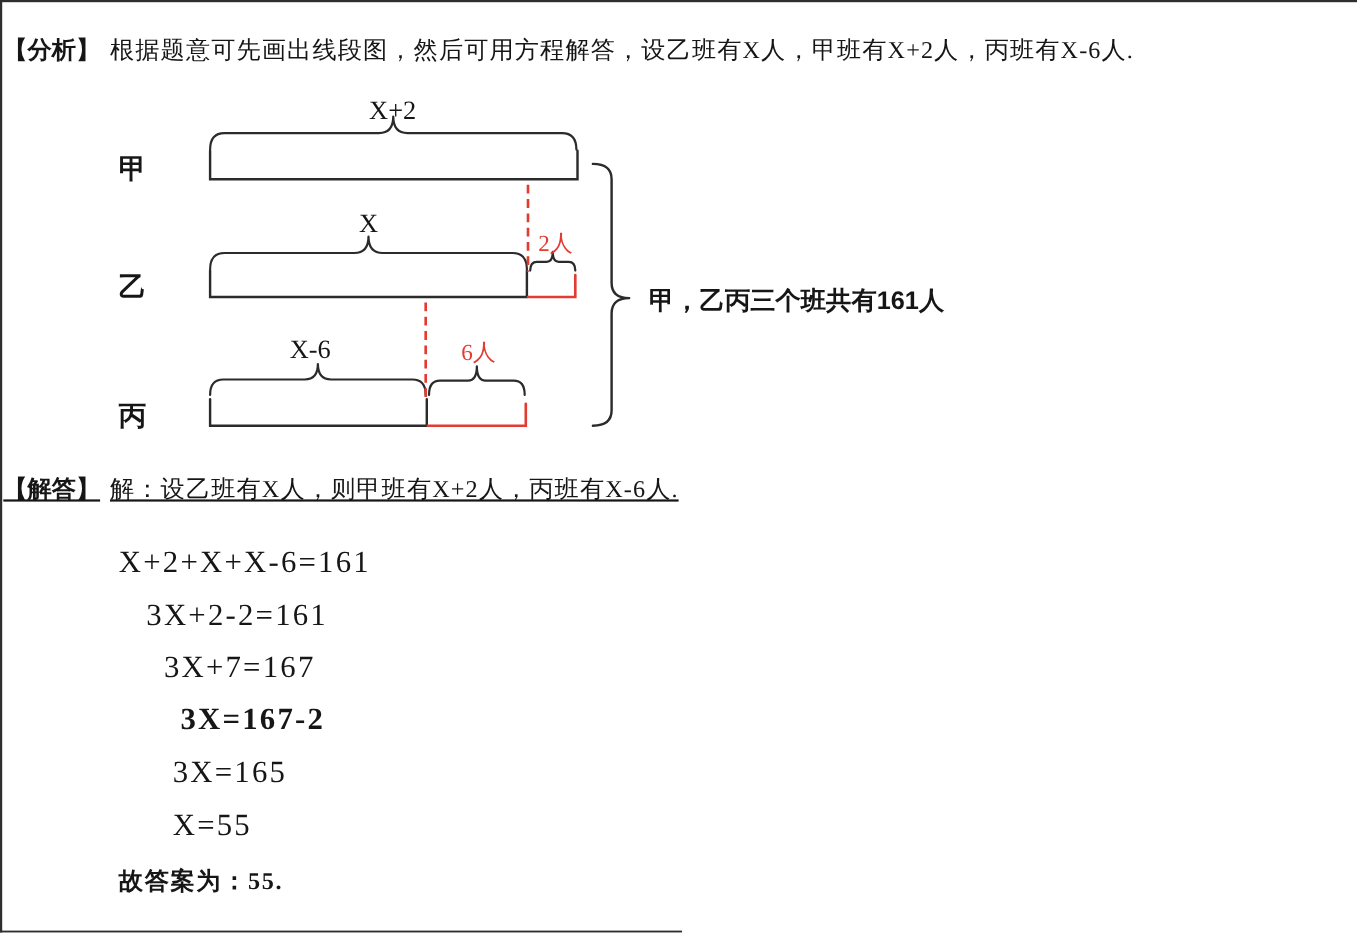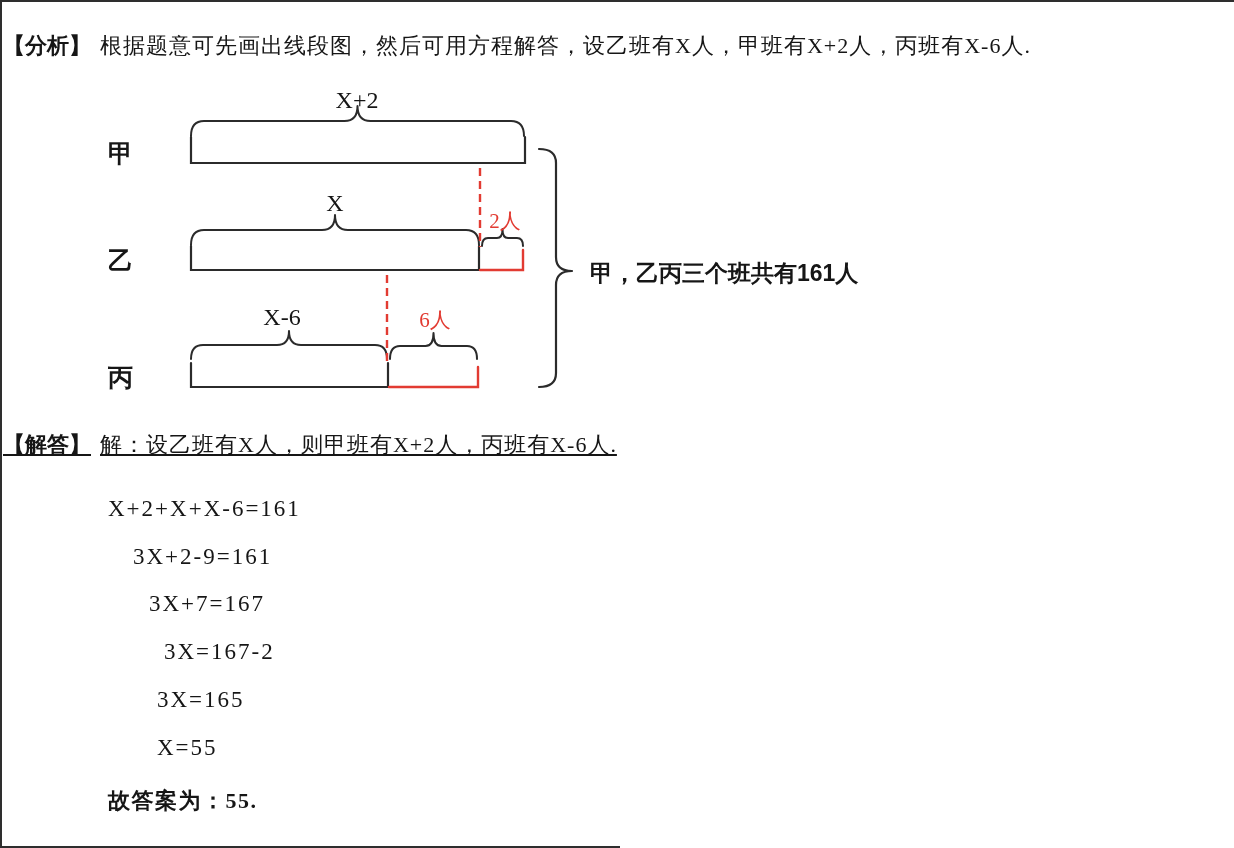--- a/index.html
+++ b/index.html
@@ -7,25 +7,25 @@
     position:relative;width:1234px;height:848px;background:#ffffff;
     font-family:"Liberation Serif","DejaVu Serif",serif;color:#161616;overflow:hidden;
   }
   .border-top{position:absolute;top:0;left:0;width:1234px;height:2px;background:#2e2e2e;}
   .border-left{position:absolute;top:0;left:0;width:2px;height:848px;background:#2e2e2e;}
   .border-bottom{position:absolute;top:846px;left:0;width:620px;height:2px;background:#2e2e2e;}
   .textline{position:absolute;white-space:nowrap;font-size:22px;letter-spacing:1px;}
   .t-analysis{top:31px;left:3px;}
   .t-answer{top:430px;left:3px;text-decoration:underline;}
   .bracket{font-weight:bold;letter-spacing:0;margin-right:9px;margin-top:32px;}
-  .eq{position:absolute;font-size:23px;letter-spacing:2px;white-space:nowrap;}
+  .eq{position:absolute;font-size:28px;letter-spacing:2px;white-space:nowrap;}
   .eq1{top:496px;left:108px;}
   .eq2{top:544px;left:133px;}
   .eq3{top:591px;left:149px;}
-  .eq4{top:639px;left:164px;}
+  .eq4{top:639px;left:164px;font-weight:bold;}
   .eq5{top:687px;left:157px;text-align:center;}
   .eq6{top:735px;left:157px;}
   .concl{position:absolute;top:786px;left:108px;font-size:22px;letter-spacing:1.5px;white-space:nowrap;font-weight:bold;}
   .diagram{position:absolute;top:0;left:0;}
   .blk{stroke:#2b2b2b;fill:none;stroke-width:2.2;stroke-linecap:round;}
   .brace{stroke:#2b2b2b;fill:none;stroke-width:2;stroke-linecap:round;stroke-linejoin:round;}
   .redline{stroke:#e23b32;fill:none;stroke-width:2.4;stroke-linecap:round;}
   .reddash{stroke:#e23b32;fill:none;stroke-width:2.4;stroke-dasharray:8 5;}
   text{fill:#161616;}
   .cjk{font-family:"Liberation Sans","DejaVu Sans",sans-serif;font-weight:600;}
@@ -72,20 +72,20 @@
 
     <path class="brace" style="stroke-width:2.2" d="M539,149 Q556,149 556,163 L556,257 Q556,271 572,271 Q556,271 556,285 L556,373 Q556,387 539,387"></path>
     <text x="590" y="281" font-size="23" class="cjk">甲，乙丙三个班共有161人</text>
   </svg>
 
   <div class="textline t-answer">
     <span class="bracket">【解答】</span><span>解：设乙班有X人，则甲班有X+2人，丙班有X-6人.</span>
   </div>
 
   <div class="eq eq1">X+2+X+X-6=161</div>
-  <div class="eq eq2">3X+2-9=161</div>
+  <div class="eq eq2">3X+2-2=161</div>
   <div class="eq eq3">3X+7=167</div>
   <div class="eq eq4">3X=167-2</div>
   <div class="eq eq5">3X=165</div>
   <div class="eq eq6">X=55</div>
 
   <div class="concl">故答案为：55.</div>
 </div>
 
 </body></html>

